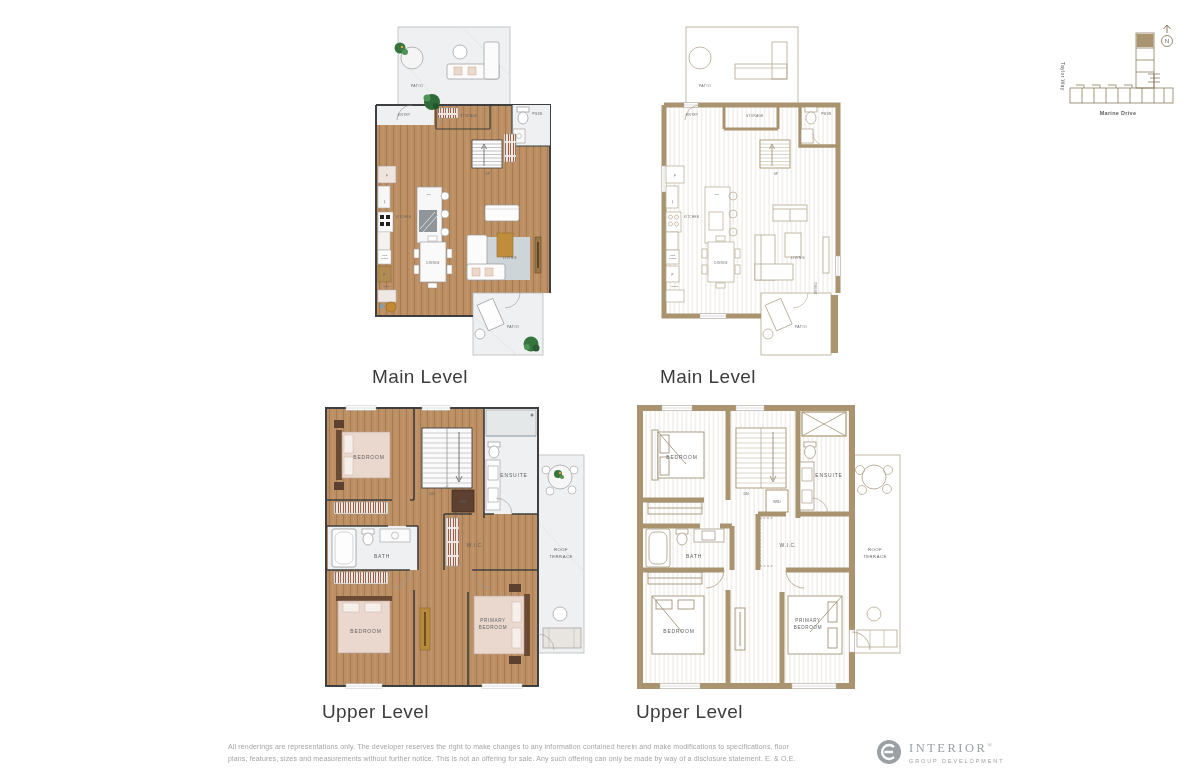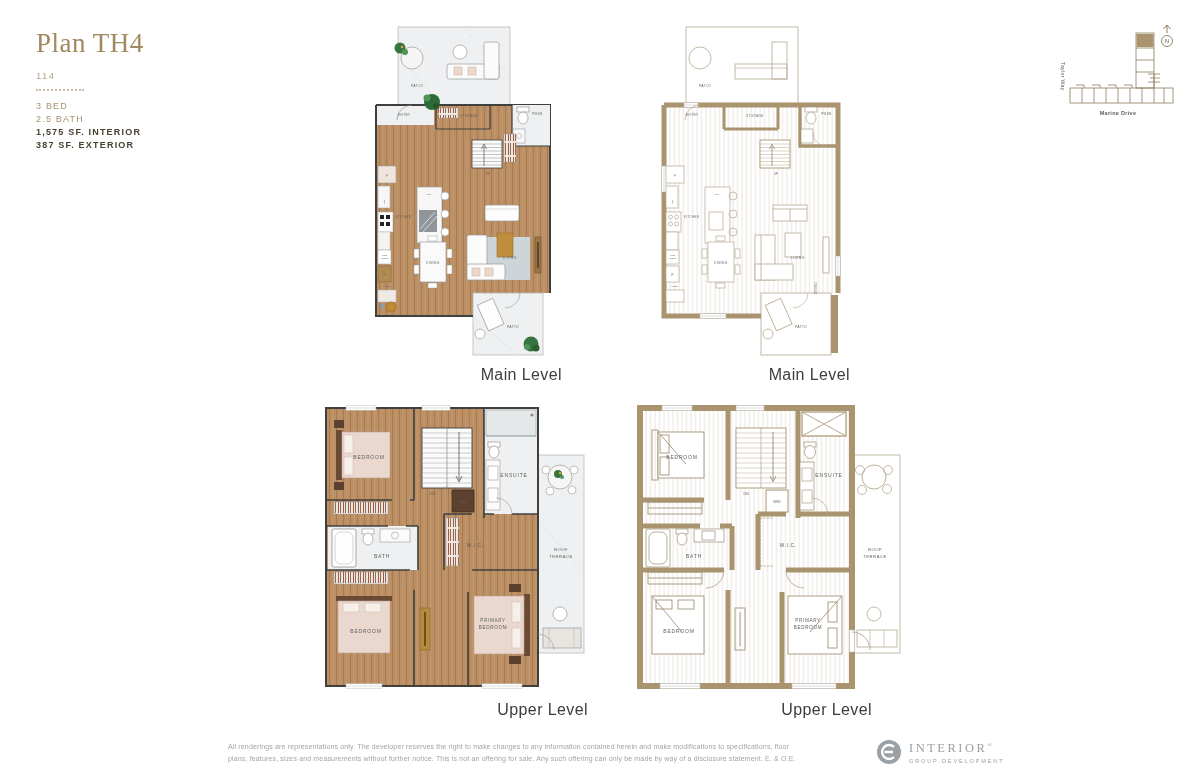--- a/index.html
+++ b/index.html
@@ -7,47 +7,38 @@
         font-family:"Liberation Sans",sans-serif;}
   
   .title-block{position:absolute;left:36px;top:28px;}
   .plan-name{font-family:"Liberation Serif",serif;font-size:27px;color:#a08a5f;letter-spacing:.5px;font-weight:400;}
   .unit-number{margin-top:11px;font-size:9.5px;color:#b6a585;letter-spacing:1.5px;}
   .dotted-rule{width:48px;border:0;border-top:2px dotted #c8bb9f;margin:8px 0 9px 0;}
   .spec{font-size:9px;letter-spacing:1.2px;line-height:13px;}
   .spec.gold{color:#a7946f;}
   .spec.dark{color:#47412f;font-weight:bold;}
   
-  .caption{position:absolute;font-size:16px;color:#3d3d3d;letter-spacing:.4px;text-align:right;}
+  .caption{position:absolute;font-size:19px;color:#3d3d3d;letter-spacing:.4px;text-align:left;}
   
   svg.plan{position:absolute;}
   svg text{font-family:"Liberation Sans",sans-serif;fill:#5f5f5f;}
   
   .disclaimer{position:absolute;left:228px;top:741px;width:652px;font-size:7px;line-height:11.5px;
               color:#a3a3a3;letter-spacing:.15px;}
   .logo{position:absolute;left:876px;top:739px;display:flex;align-items:center;gap:7px;color:#9aa0a4;}
   .logo-text{display:flex;flex-direction:column;}
   .logo-name{font-family:"Liberation Serif",serif;font-size:12.5px;letter-spacing:2.5px;}
   .logo-name sup{font-size:6px;vertical-align:super;}
   .logo-sub{font-size:5.5px;letter-spacing:1.9px;margin-top:2px;}
 </style>
 </head>
 <body>
 
 <div class="page">
 
-  <div class="title-block">
-    <div class="plan-name">Plan TH4</div>
-    <div class="unit-number">114</div>
-    <hr class="dotted-rule">
-    <div class="spec gold">3 BED</div>
-    <div class="spec gold">2.5 BATH</div>
-    <div class="spec dark">1,575 SF. INTERIOR</div>
-    <div class="spec dark">387 SF. EXTERIOR</div>
-  </div>
 
   <svg class="plan" style="left:372px;top:16px" width="190" height="344" viewBox="0 0 190 344">
     <defs>
       <pattern id="wood1" width="7" height="7" patternUnits="userSpaceOnUse">
         <rect width="7" height="7" fill="#bb8e63"></rect>
           <rect width="1" height="7" fill="#a67c50"></rect>
         <rect x="3.6" width="0.8" height="7" fill="#c79c72"></rect>
       </pattern>
       <pattern id="hang1" width="5" height="14" patternUnits="userSpaceOnUse">
         <rect width="5" height="14" fill="#efe7df"></rect>

